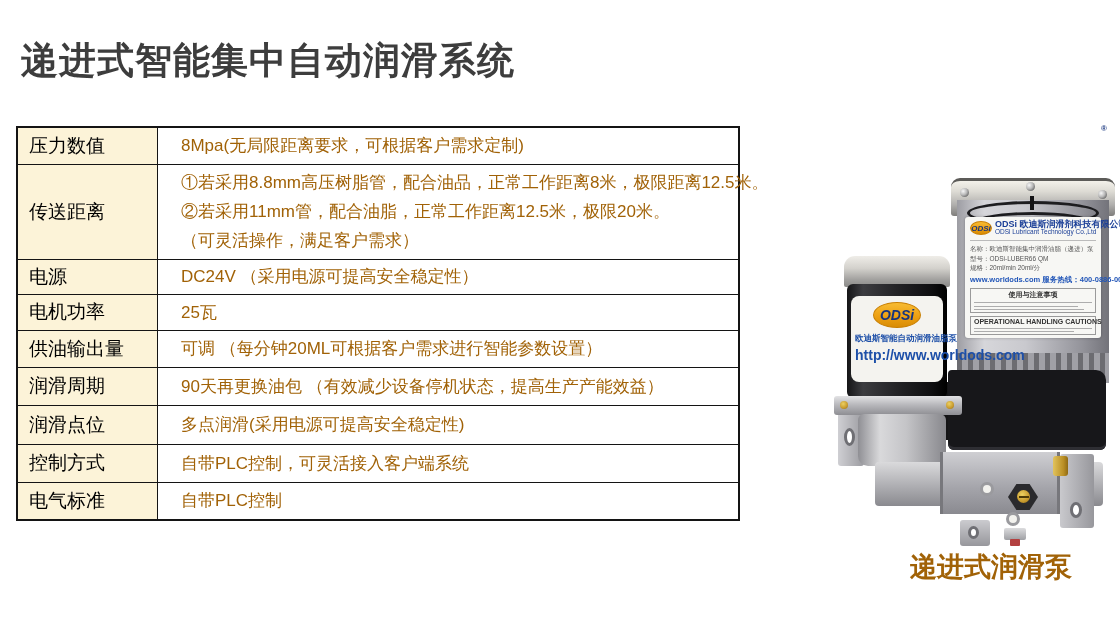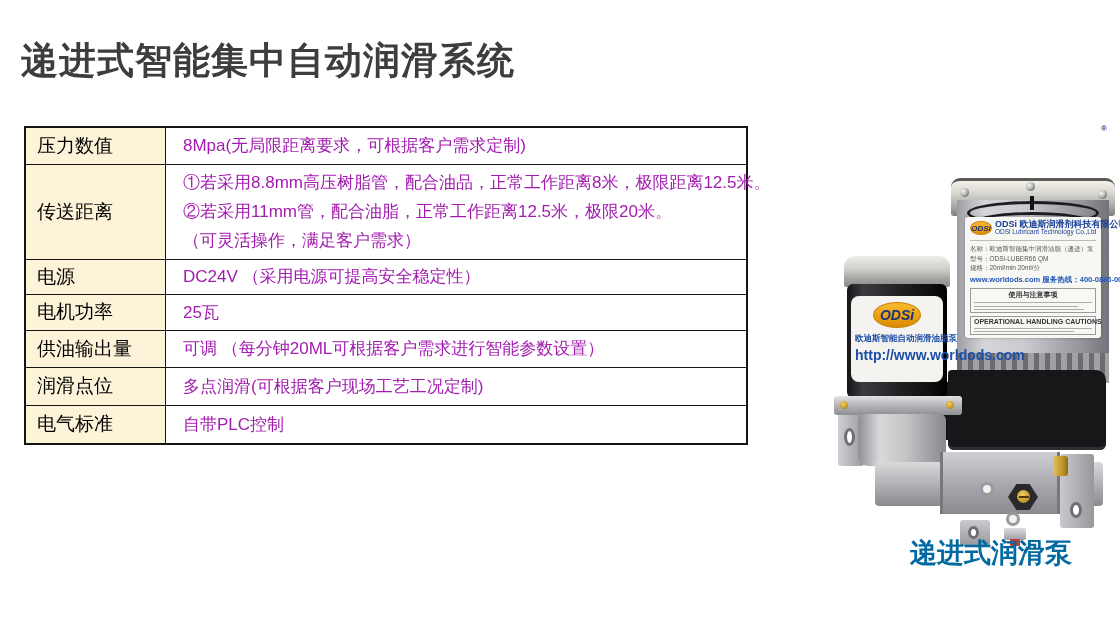--- a/index.html
+++ b/index.html
@@ -7,29 +7,29 @@
     width:1120px;height:625px;background:#ffffff;position:relative;overflow:hidden;
     font-family:"Liberation Sans",sans-serif;color:#000;
   }
   
   .page-title{
     position:absolute;left:21px;top:36px;font-size:37px;font-weight:800;
     color:#3d3d3d;letter-spacing:1px;white-space:nowrap;
   }
   
   table.spec{
-    position:absolute;left:24px;top:126px;width:724px;
+    position:absolute;left:16px;top:126px;width:724px;
     border-collapse:collapse;table-layout:fixed;border:2px solid #141414;
   }
   table.spec th,table.spec td{border:1.4px solid #141414;vertical-align:middle;}
   table.spec th{
     width:128px;background:#fcf3d8;font-weight:400;font-size:19px;
     text-align:left;padding:0 0 0 11px;color:#000;
   }
-  table.spec td{font-size:17px;padding:2px 8px 2px 17px;color:#a21caf;}
+  table.spec td{font-size:17px;padding:2px 8px 2px 23px;color:#a16207;}
   table.spec tr:nth-child(1){height:37px;}
   table.spec tr:nth-child(2){height:95px;}
   table.spec tr:nth-child(3){height:35px;margin-left:41px;}
   table.spec tr:nth-child(4){height:36px;}
   table.spec tr:nth-child(5){height:37px;}
   table.spec tr:nth-child(6){height:38px;}
   table.spec tr:nth-child(7){height:39px;}
   table.spec tr:nth-child(8),table.spec tr:nth-child(9),
   table.spec tr:nth-child(10),table.spec tr:nth-child(11){height:38px;}
   td.multi{vertical-align:top;padding-top:6px;margin-top:16px;}
@@ -103,22 +103,22 @@
   .roller{width:14px;height:14px;border-radius:50%;background:#f3f2ee;border:3px solid #9a9a9e;}
   .hexnut{left:188px;top:364px;width:30px;height:26px;background:#2a2a2d;
     clip-path:polygon(28% 0,72% 0,100% 50%,72% 100%,28% 100%,0 50%);}
   .hex-center{left:197px;top:370px;width:13px;height:13px;}
   .hex-slot{left:199px;top:376px;width:10px;height:2px;background:#4d3a08;}
   .brass-plug{left:233px;top:336px;width:15px;height:20px;border-radius:3px;
     background:linear-gradient(90deg,#e2c35c,#b98e24 70%,#8f6a14);}
   .bottom-nut{left:184px;top:408px;width:22px;height:12px;border-radius:2px;
     background:linear-gradient(180deg,#dcdcde,#9fa0a4);}
   .bottom-tip{left:190px;top:419px;width:10px;height:7px;background:#b34040;border-radius:1px;}
-  .product-caption{left:51px;top:415px;width:240px;text-align:center;
-    font-size:27px;font-weight:800;color:#0369a1;white-space:nowrap;}
+  .product-caption{left:51px;top:429px;width:240px;text-align:center;
+    font-size:27px;font-weight:800;color:#a16207;white-space:nowrap;}
 </style>
 </head>
 <body>
 
 <div class="page-title">递进式智能集中自动润滑系统</div>
 
 <table class="spec">
   <tbody>
     <tr>
       <th>压力数值</th>
@@ -138,22 +138,30 @@
     </tr>
     <tr>
       <th>电机功率</th>
       <td>25瓦</td>
     </tr>
     <tr>
       <th>供油输出量</th>
       <td>可调 （每分钟20ML可根据客户需求进行智能参数设置）</td>
     </tr>
     <tr>
+      <th>润滑周期</th>
+      <td>90天再更换油包 （有效减少设备停机状态，提高生产产能效益）</td>
+    </tr>
+    <tr>
       <th>润滑点位</th>
-      <td>多点润滑(可根据客户现场工艺工况定制)</td>
+      <td>多点润滑(采用电源可提高安全稳定性)</td>
+    </tr>
+    <tr>
+      <th>控制方式</th>
+      <td>自带PLC控制，可灵活接入客户端系统</td>
     </tr>
     <tr>
       <th>电气标准</th>
       <td>自带PLC控制</td>
     </tr>
   </tbody>
 </table>
 
 <div class="product">
 

